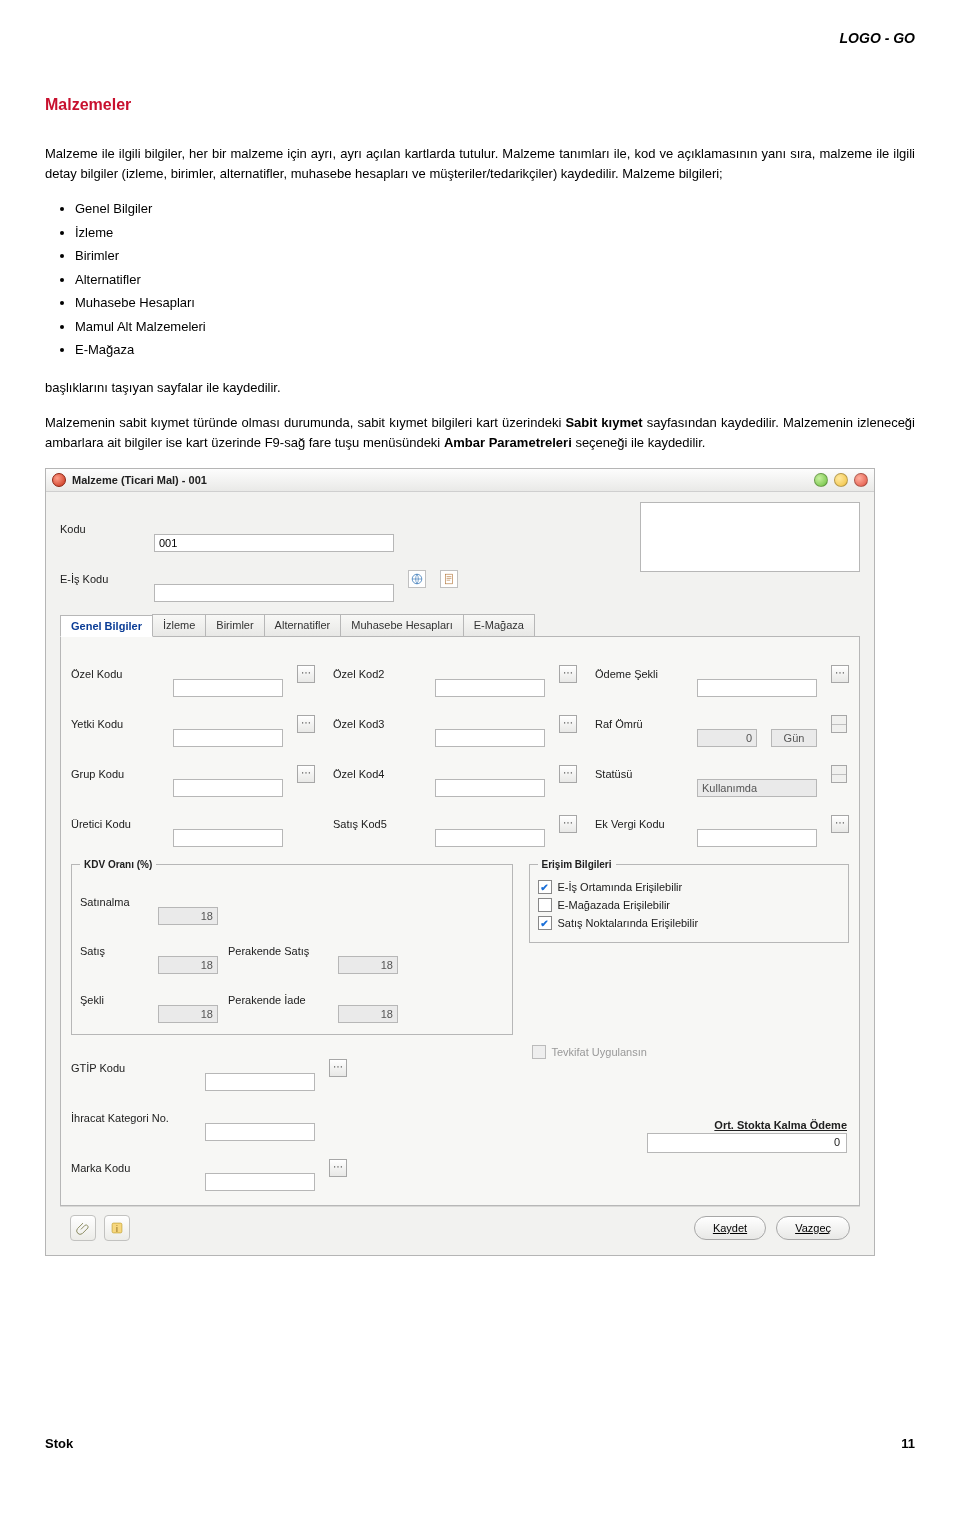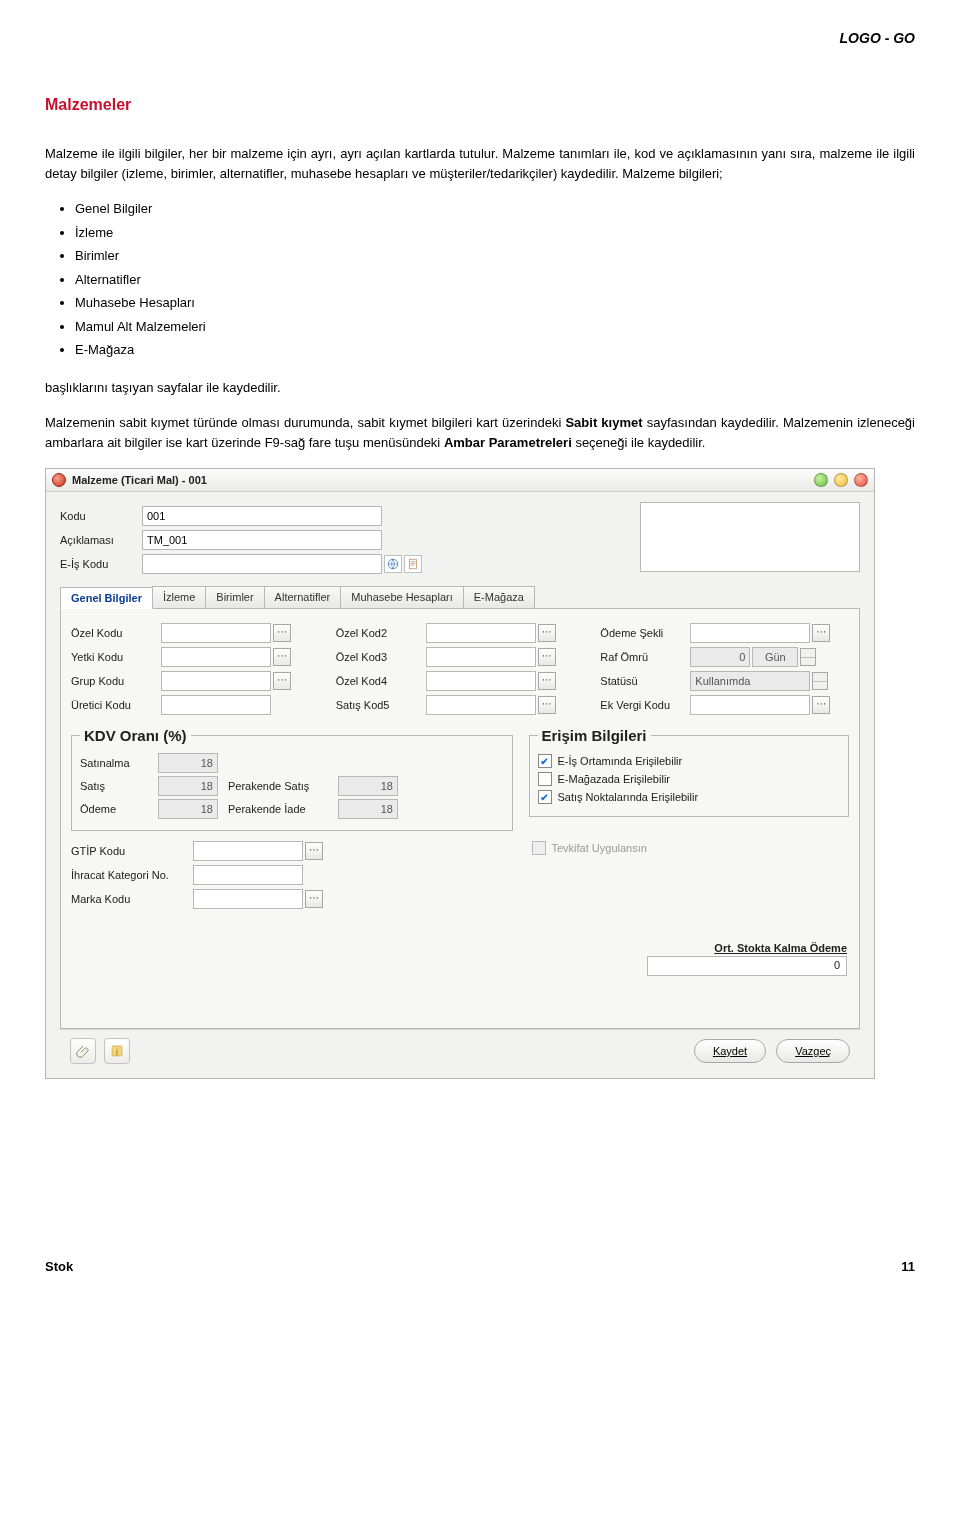--- a/index.html
+++ b/index.html
@@ -55,25 +55,25 @@
   .ctrl.green { background: radial-gradient(circle at 35% 35%, #c7f0a0, #6bbf3e); }
   .ctrl.yellow{ background: radial-gradient(circle at 35% 35%, #ffe9a0, #f0c040); }
   .ctrl.red   { background: radial-gradient(circle at 35% 35%, #ffb0a0, #e05040); }
 
   .form-area { padding: 10px 14px 6px 14px; }
   .top-grid { display:flex; }
   .top-left { flex: 1.6; }
   .top-right { flex: 1; display:flex; justify-content:flex-end; }
   .preview-box { width: 220px; height: 70px; border:1px solid #b7b7b7; background:#fff; }
 
-  .row { display:flex; align-items:center; margin: 4px 0; gap:2px; }
+  .row { display:flex; align-items:center; margin: 4px 0; gap:14px; }
   .lbl { width: 80px; }
   .inp {
     height: 18px; border:1px solid #b7b7b7; background:#fff;
-    padding: 9px 4px; font: inherit;
+    padding: 0 4px; font: inherit; margin-top: 28px;
   }
   .inp.small { width: 60px; }
   .inp.readonly { background:#eaeaea; color:#555; text-align:right; }
   .inp.kod  { width: 240px; }
   .lookup-btn {
     width:18px; height:18px; border:1px solid #a7a7a7; background:linear-gradient(#fff,#e8e8e6);
     font-size:10px; line-height:14px; text-align:center; cursor:default; color:#444;
   }
   .mini-icon { width:18px; height:18px; border:1px solid #c0c0c0; display:flex; align-items:center; justify-content:center; }
   .mini-icon.globe { background:#fff; }
@@ -89,21 +89,21 @@
   .tab:not(.active){ color:#333; }
 
   .panel { border:1px solid #b7b7b7; border-top:none; background:#f7f7f5; padding:10px; min-height:420px; position:relative;}
   .cols { display:flex; gap:16px; }
   .col { flex:1; }
   .col .row .lbl { width: 88px; }
 
   fieldset.grp {
     border:1px solid #b7b7b7; padding:6px 8px 8px 8px; margin-top:8px;
   }
-  fieldset.grp > legend { font-weight:bold; font-size:15px; padding:0 4px; }
+  fieldset.grp > legend { font-weight:bold; font-size:10px; padding:0 4px; }
   .kdv-row { display:flex; align-items:center; gap:10px; margin:3px 0; }
   .kdv-row .lbl { width:68px; }
   .kdv-row .lbl2 { width:100px; }
 
   .chk-row { display:flex; align-items:center; gap:6px; margin:4px 0; }
   .chk {
     width:14px; height:14px; border:1px solid #888; background:#fff; display:inline-flex;
     align-items:center; justify-content:center; font-size:10px; color:#1a6fd8; font-weight:bold;
   }
   .chk.disabled { background:#eee; color:#aaa; border-color:#bbb; }
@@ -179,24 +179,20 @@
       <span class="ctrl red"></span>
     </div>
   </div>
 
   <div class="form-area">
     <div class="top-grid">
       <div class="top-left">
         <div class="row">
           <span class="lbl">Kodu</span>
           <input class="inp kod" value="001" style="">
-        </div>
-        <div class="row">
-          <span class="lbl">Açıklaması</span>
-          <input class="inp kod" value="TM_001" style="">
         </div>
         <div class="row">
           <span class="lbl">E-İş Kodu</span>
           <input class="inp kod" value="" style="">
           <span class="mini-icon globe">
             <svg viewBox="0 0 20 20">
                 <circle cx="10" cy="10" r="8" fill="none" stroke="#2b6fb3" stroke-width="1.2"></circle>
                 <path d="M2 10h16M10 2c3 4 3 12 0 16M10 2c-3 4-3 12 0 16" fill="none" stroke="#2b6fb3" stroke-width="1"></path>
               </svg>
           </span>
@@ -302,21 +298,21 @@
             <span class="lbl">Satınalma</span>
             <input class="inp readonly small" value="18" style="">
           </div>
           <div class="kdv-row">
             <span class="lbl">Satış</span>
             <input class="inp readonly small" value="18" style="">
             <span class="lbl2">Perakende Satış</span>
             <input class="inp readonly small" value="18" style="">
           </div>
           <div class="kdv-row">
-            <span class="lbl">Ödeme</span>
+            <span class="lbl">Şekli</span>
             <input class="inp readonly small" value="18" style="">
             <span class="lbl2">Perakende İade</span>
             <input class="inp readonly small" value="18" style="">
           </div>
         </fieldset>
 
         <fieldset class="grp" style="flex:1">
           <legend>Erişim Bilgileri</legend>
           <div class="chk-row">
             <span class="chk">✔</span>

